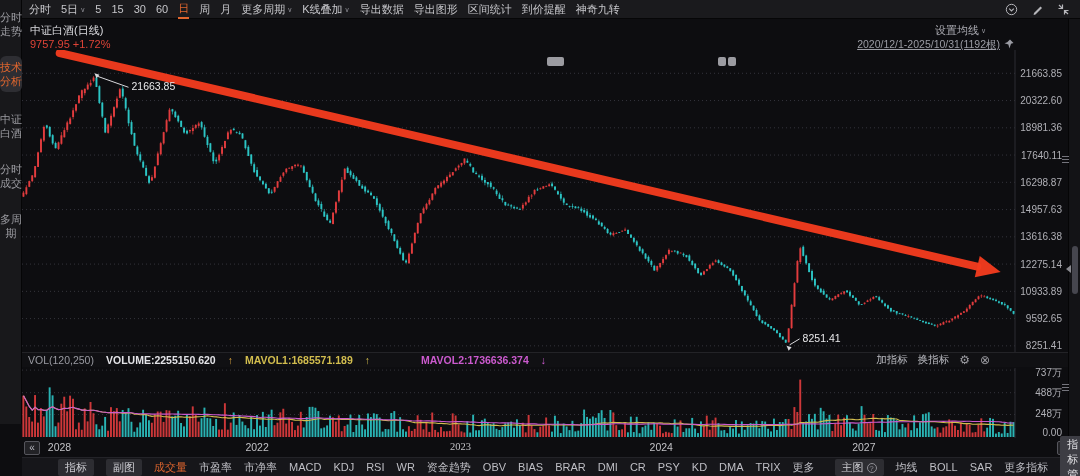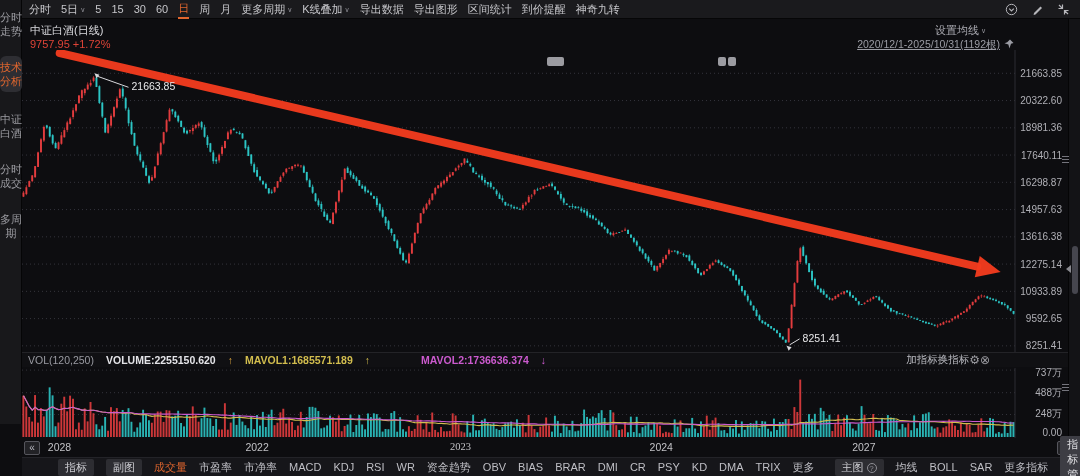--- a/index.html
+++ b/index.html
@@ -37,21 +37,21 @@
   .main-svg { position:absolute; left:22px; top:50px; z-index:1; }
   .vol-svg  { position:absolute; left:22px; top:368px; z-index:1; }
   .vol-hdr { position:absolute; left:22px; top:352px; width:1046px; height:15px;
     display:flex; align-items:center; gap:12px; padding-left:6px; font-size:10.5px;
     border-top:1px solid #232327; z-index:4; background:#101013; }
   .vh-name { color:#9a9ba2;text-align:right; }
   .vh-volume { color:#e4e4e8; font-weight:bold; }
   .vh-up1 { color:#d8a13c; }
   .vh-ma1 { color:#d2bd4e; font-weight:bold; } .vh-up2{ color:#d2bd4e; }
   .vh-ma2 { color:#cb5ace; font-weight:bold;padding-left:39px; } .vh-dn{ color:#cb5ace; }
-  .vh-right { margin-left:auto; display:flex; align-items:center; gap:0; padding-right:78px; color:#b9bac0; }
+  .vh-right { margin-left:auto; display:flex; align-items:center; gap:10px; padding-right:78px; color:#b9bac0; }
   .vh-right .ico { color:#9c9ca2; font-size:12px; cursor:pointer; }
   
   .drag-handle { position:absolute; background:#9b9ba1; border-radius:2px; z-index:3; height:9px; top:57px; cursor:ew-resize; }
   
   .xaxis { position:absolute; left:22px; top:440px; width:993px; height:15px; z-index:4; }
   .xaxis .yr { position:absolute; top:1px; color:#c2c2c6; font-size:10.5px; }
   .nav-btn { position:absolute; width:16px; height:14px; border:1px solid #55555c; border-radius:2px;
     background:#222226; color:#b9b9c0; font-size:10px; line-height:12px; text-align:center;
     z-index:6; cursor:pointer; }
   .nav-prev { left:24px; top:441px; }

